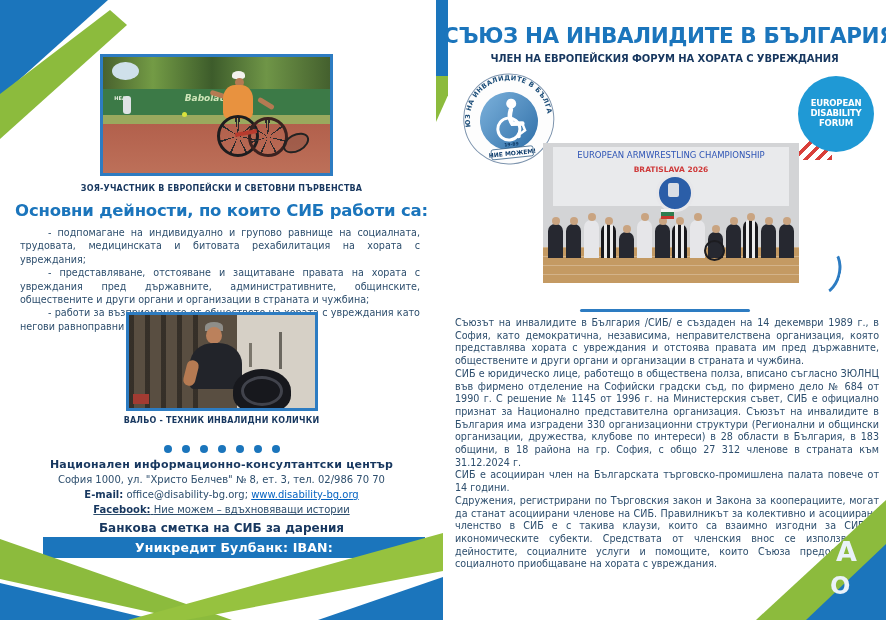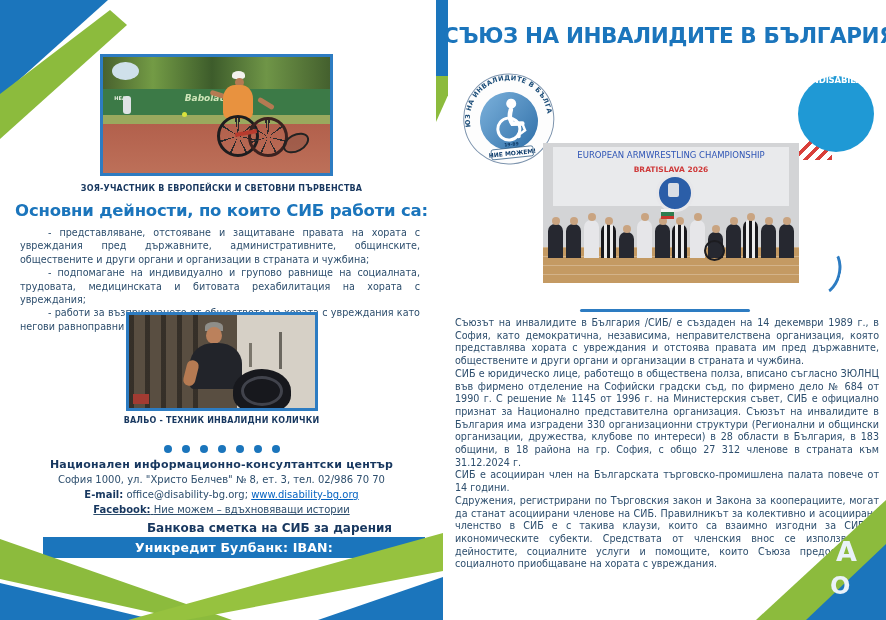--- a/index.html
+++ b/index.html
@@ -95,39 +95,39 @@
 
   .contact-name{position:absolute;left:0;top:458px;width:443px;text-align:center;
       color:#17375f;font-size:11px;font-weight:bold;letter-spacing:.2px;}
   .contact-line{position:absolute;left:0;width:443px;text-align:center;color:#2d4e6d;font-size:10px;}
   .addr{top:474px;}
   .mail{top:489px;}
   .fb{top:504px;text-decoration:underline;}
   .contact-line b{color:#17375f;}
   .weblink{color:#0563c1;text-decoration:underline;}
   .bank-heading{position:absolute;left:0;top:521px;width:443px;text-align:center;
-      color:#17375f;font-size:12px;font-weight:bold;margin-left:48px;}
+      color:#17375f;font-size:12px;font-weight:bold;}
   .iban-bar{position:absolute;left:43px;top:537px;width:382px;height:21px;background:#1b75bc;
       color:#fff;font-size:12.5px;font-weight:bold;text-align:center;line-height:21px;letter-spacing:.2px;}
 
   
   .rpage{left:443px;top:0;width:443px;height:620px;}
   .r-title{position:absolute;left:0;top:23px;width:443px;text-align:center;color:#1b75bc;
       font-size:21.5px;font-weight:bold;letter-spacing:-0.4px;white-space:nowrap;}
   .r-subtitle{position:absolute;left:0;top:53px;width:443px;text-align:center;color:#17375f;
       font-size:10px;font-weight:bold;letter-spacing:-0.1px;}
 
   .sib-logo{position:absolute;left:18px;top:71px;width:96px;height:100px;transform:rotate(-6deg);}
 
   .edf{position:absolute;left:355px;top:76px;width:76px;height:76px;}
   .edf-stripes{position:absolute;left:-10px;bottom:-8px;width:44px;height:46px;
       background:repeating-linear-gradient(135deg,#d9403a 0 3.5px,rgba(0,0,0,0) 3.5px 8.5px);
       clip-path:polygon(0 100%,100% 0,100% 100%);}
   .edf-circle{position:absolute;inset:0;border-radius:50%;background:#1f99d5;color:#fff;
-      display:flex;flex-direction:row;justify-content:center;
+      display:flex;flex-direction:column;justify-content:center;
       font-size:8.5px;font-weight:bold;line-height:1.15;letter-spacing:-0.2px;text-align:center;}
 
   .photo3{left:100px;top:143px;width:256px;height:140px;border:none;background:#d3d4d6;}
   .p3-banner{position:absolute;left:4%;top:3%;width:92%;height:42%;background:#e9eaec;}
   .p3-line1{position:absolute;left:0;top:5%;width:100%;text-align:center;color:#2f55b5;
       font-size:8.5px;font-weight:normal;white-space:nowrap;}
   .p3-line2{position:absolute;left:0;top:16%;width:100%;text-align:center;color:#cf3a3a;
       font-size:7.5px;font-weight:bold;}
   .p3-emblem{position:absolute;left:44%;top:22%;width:32px;height:32px;border-radius:50%;
       background:#2b5ea8;border:3px solid #e7e7ea;}
@@ -189,22 +189,22 @@
       <div class="p1-arm2"></div>
       <div class="wheel p1-wheel1"></div>
       <div class="wheel p1-wheel2"></div>
       <div class="p1-frame"></div>
       <div class="p1-racket"></div>
     </div>
     <div class="caption cap1">ЗОЯ-УЧАСТНИК В ЕВРОПЕЙСКИ И СВЕТОВНИ ПЪРВЕНСТВА</div>
 
     <div class="l-heading">Основни дейности, по които СИБ работи са:</div>
     <div class="l-body">
+      <p>- подпомагане на индивидуално и групово равнище на социалната, трудовата, медицинската и битовата рехабилитация на хората с увреждания;</p>
       <p>- представляване, отстояване и защитаване правата на хората с увреждания пред държавните, административните, общинските, обществените и други органи и организации в страната и чужбина;</p>
-      <p>- подпомагане на индивидуално и групово равнище на социалната, трудовата, медицинската и битовата рехабилитация на хората с увреждания;</p>
       <p>- работи за възприемането от обществото на хората с увреждания като негови равноправни и равнопоставени членове.</p>
     </div>
 
     <div class="photo photo2">
       <div class="p2-bg"></div>
       <div class="p2-tools"></div>
       <div class="p2-wall"></div>
       <div class="p2-frame"></div>
       <div class="p2-frame2"></div>
       <div class="p2-hair"></div>
@@ -239,20 +239,21 @@
       <div class="blueA"></div>
       <div class="blueB"></div>
       <div class="greenA"></div>
       <div class="greenB"></div>
     </div>
   </div>
 
   <div class="abs rpage">
 
     <div class="r-title">СЪЮЗ НА ИНВАЛИДИТЕ В БЪЛГАРИЯ</div>
+    <div class="r-subtitle">ЧЛЕН НА ЕВРОПЕЙСКИЯ ФОРУМ НА ХОРАТА С УВРЕЖДАНИЯ</div>
 
     <div class="sib-logo">
       <svg width="96" height="100" viewBox="0 0 96 100">
         <defs>
           <linearGradient id="sibg" x1="0" y1="0" x2="1" y2="1">
             <stop offset="0" stop-color="#7db2dc"></stop>
               <stop offset="1" stop-color="#2f6fa8"></stop>
           </linearGradient>
           <path id="ringArc" d="M 9,48 A 39,39 0 0 1 87,48" fill="none"></path>
         </defs>

